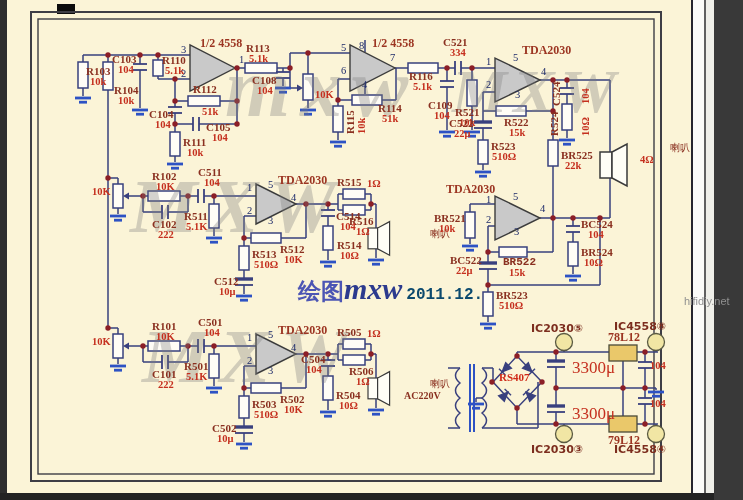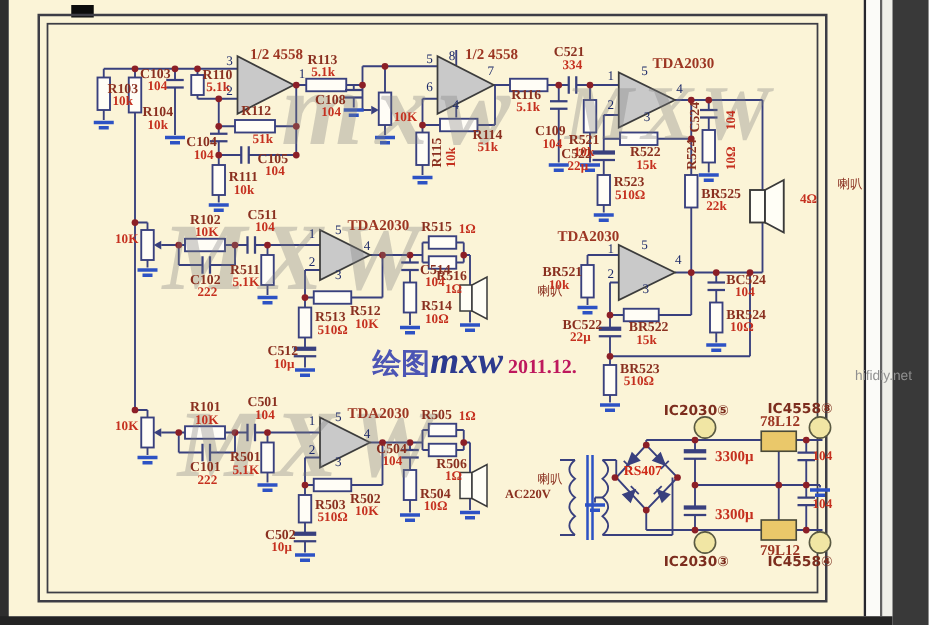--- a/index.html
+++ b/index.html
@@ -32,35 +32,35 @@
   .arr{fill:#39407e;}
 
   .lb{position:absolute;line-height:1;white-space:nowrap;font-family:"Liberation Serif",serif;}
   .ref{color:#8a3020;font-size:11px;font-weight:bold;}
   .val{color:#c5301f;font-size:10.5px;font-weight:bold;}
   .icl{color:#9c3522;font-size:12px;font-weight:bold;}
   .pin{color:#1d2a6a;font-size:10.5px;}
   .cn{color:#8a3020;font-size:10px;margin-left:33px;}
   .acl{color:#8a3020;font-size:10px;font-weight:bold;}
   .rs{color:#cf2a18;font-size:11px;font-weight:bold;}
-  .bval{color:#c5301f;font-size:12px;font-weight:bold;}
+  .bval{color:#c5301f;font-size:17px;font-weight:normal;}
   .term{color:#7c2d1e;font-size:11px;font-weight:bold;font-family:"DejaVu Sans",sans-serif;}
   .r90{transform:rotate(-90deg);transform-origin:0 0;}
 
   .wm{position:absolute;font-family:"Liberation Serif",serif;font-style:italic;font-weight:bold;
       color:rgba(125,125,125,0.33);letter-spacing:10px;line-height:1;}
   .wm1{left:225px;top:46px;font-size:84px;}
   .wm4{left:452px;top:60px;font-size:62px;letter-spacing:6px;}
   .wm2{left:130px;top:168px;font-size:76px;}
   .wm3{left:142px;top:318px;font-size:76px;}
 
   .sig{position:absolute;left:298px;top:274px;line-height:1;white-space:nowrap;}
   .sig-cn{font-size:23px;font-weight:bold;color:#4c55b4;font-family:"Liberation Sans",sans-serif;}
   .sig-name{font-size:30px;font-weight:bold;font-style:italic;color:#2c3a8e;font-family:"Liberation Serif",serif;}
-  .sig-date{font-size:16px;font-weight:bold;color:#be185d;font-family:Liberation Serif, serif;}
+  .sig-date{font-size:16px;font-weight:bold;color:#0c4a6e;font-family:Liberation Mono, monospace;}
   .qq{position:absolute;left:297px;top:300px;font-size:26px;font-weight:bold;color:#e8150e;
       font-family:"Liberation Sans",sans-serif;letter-spacing:1px;line-height:1;}
   .title{position:absolute;left:263px;top:436px;font-size:24px;font-weight:bold;color:#151515;
          letter-spacing:1px;font-family:"Liberation Sans",sans-serif;line-height:1;}
   .site{position:absolute;left:684px;top:296px;font-size:11px;color:#909090;
         font-family:"Liberation Sans",sans-serif;line-height:1;}
 </style>
 </head>
 <body>
 
@@ -388,21 +388,21 @@
       <span class="lb ref" style="left: 214px; top: 276px;">C512</span>
       <span class="lb val" style="left: 219px; top: 287px;">10μ</span>
       <span class="lb ref" style="left: 337px; top: 240px;">R514</span>
       <span class="lb val" style="left: 340px; top: 251px;">10Ω</span>
       <span class="lb cn" style="left: 397px; top: 229px;">喇叭</span>
       <span class="lb icl" style="left: 446px; top: 183px;">TDA2030</span>
       <span class="lb ref" style="left: 434px; top: 213px;">BR521</span>
       <span class="lb val" style="left: 439px; top: 224px;">10k</span>
       <span class="lb ref" style="left: 450px; top: 255px;">BC522</span>
       <span class="lb val" style="left: 456px; top: 266px;">22μ</span>
-      <span class="lb ref" style="left: 503px; top: 257px;">BR522</span>
+      <span class="lb ref" style="left: 503px; top: 257px; font-family: Liberation Mono, monospace;">BR522</span>
       <span class="lb val" style="left: 509px; top: 268px;">15k</span>
       <span class="lb ref" style="left: 496px; top: 290px;">BR523</span>
       <span class="lb val" style="left: 499px; top: 301px;">510Ω</span>
       <span class="lb ref" style="left: 581px; top: 219px;">BC524</span>
       <span class="lb val" style="left: 588px; top: 230px;">104</span>
       <span class="lb ref" style="left: 581px; top: 247px;">BR524</span>
       <span class="lb val" style="left: 584px; top: 258px;">10Ω</span>
       <span class="lb val" style="left: 92px; top: 337px;">10K</span>
       <span class="lb ref" style="left: 152px; top: 321px;">R101</span>
       <span class="lb val" style="left: 156px; top: 332px;">10K</span>

